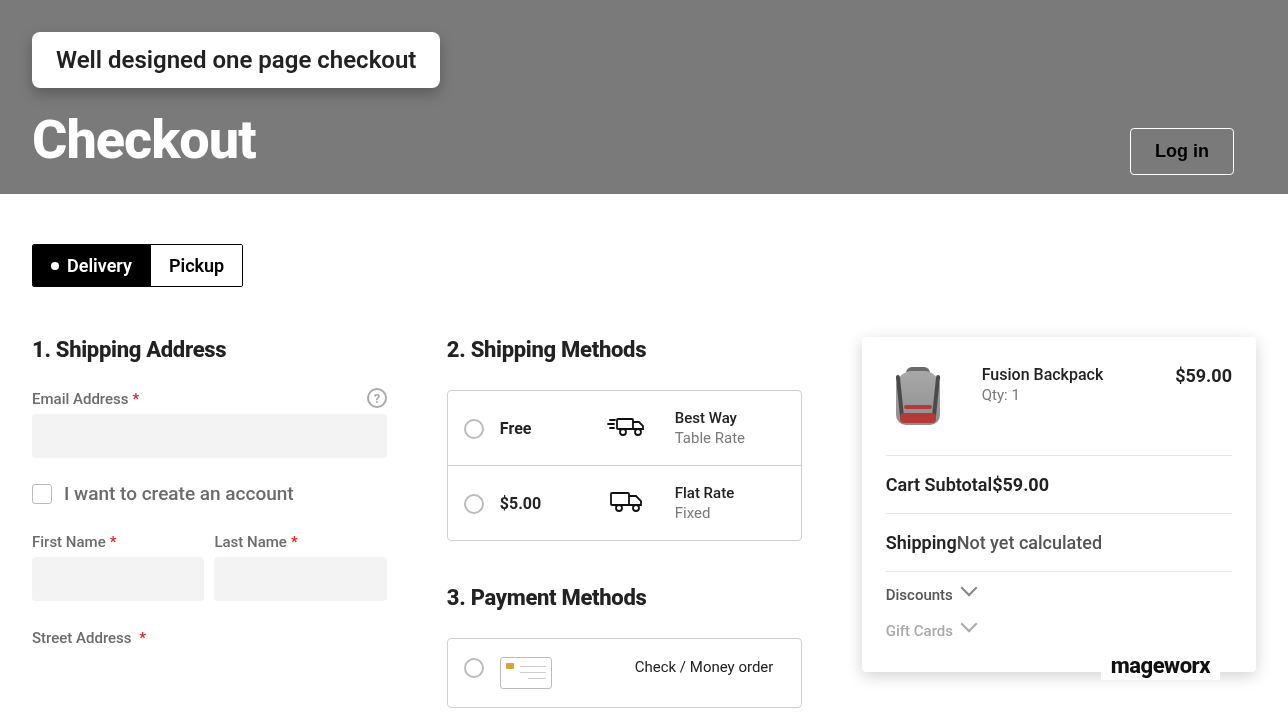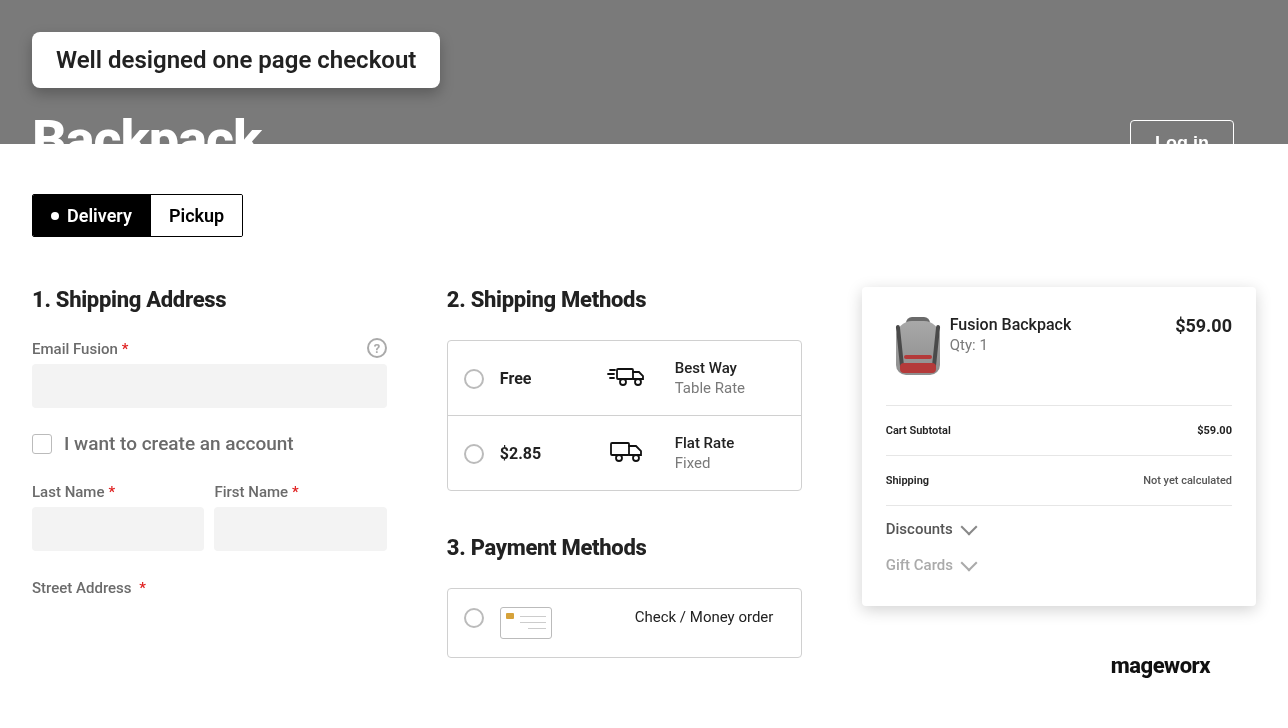--- a/index.html
+++ b/index.html
@@ -8,21 +8,21 @@
     color: #222;
     width: 1288px;
     height: 728px;
     overflow: hidden;
     background: #fff;
   }
 
   
   .header {
     background: #7a7a7a;
-    height: 144px;
+    height: 194px;
     position: relative;
     padding: 32px;
   }
   .badge {
     display: inline-block;
     background: #fff;
     border-radius: 8px;
     padding: 14px 24px;
     font-size: 24px;
     font-weight: 600;
@@ -32,24 +32,24 @@
   .page-title {
     color: #fff;
     font-size: 54px;
     font-weight: 800;
     margin-top: 20px;
     letter-spacing: -1px;
   }
   .login-btn {
     position: absolute;
     right: 54px;
-    top: 120px;
+    top: 128px;
     background: transparent;
     border: 1px solid #fff;
-    color: #ffffff;
+    color: #000000;
     font-size: 18px;
     font-weight: 600;
     padding: 12px 24px;
     border-radius: 4px;
     cursor: pointer;
   }
 
   
   .main {
     padding: 50px 32px 0 32px;
@@ -207,44 +207,44 @@
   .summary-card {
     background: #fff;
     box-shadow: 0 4px 16px rgba(0,0,0,0.18);
     border-radius: 4px;
     padding: 28px 24px;
     position: relative;
   }
   .prod-row {
     display: flex;
     align-items: flex-start;
-    gap: 0;
+    gap: 32px;
     padding-bottom: 26px;
     border-bottom: 1px solid #e6e6e6;
   }
   .prod-img {
     width: 64px; height: 64px;
     position: relative;
   }
   .prod-name { font-size: 16px; font-weight: 500; }
   .prod-qty { font-size: 15px; color: #7a7a7a; margin-top: 2px; }
   .prod-price { margin-left: auto; font-size: 18px; font-weight: 700; }
 
   .sum-row {
-    display: flex; justify-content: space-between;
+    display: flex; 
     padding: 18px 0;
     border-bottom: 1px solid #e6e6e6;
-    font-size: 11px;
+    font-size: 18px;
   }
   .sum-label { font-weight: 600; }
   .sum-value { font-weight: 700; }
   .sum-value.muted { font-weight: 500; color: #555; }
 
   .acc-row {
-    display: flex; align-items: center; gap: 10px;
+    display: flex; gap: 10px;
     padding: 14px 0 4px 0;
     font-size: 15px;
     font-weight: 500;
     color: #555;
     cursor: pointer;
   }
   .chev {
     width: 12px; height: 12px;
     border-right: 2px solid #888;
     border-bottom: 2px solid #888;
@@ -287,21 +287,21 @@
   .bp-accent2 {
     position: absolute; bottom: 20px; left: 18px; right: 18px; height: 4px;
     background: #b43a3a; border-radius: 2px;
   }
 </style>
 </head>
 <body>
 
 <div class="header">
   <div class="badge">Well designed one page checkout</div>
-  <h1 class="page-title">Backpack</h1>
+  <h1 class="page-title">Checkout</h1>
   <button class="login-btn">Log in</button>
 </div>
 
 <div class="main">
 
   <div class="tabs">
     <div class="tab active">
       <span class="dot"></span>
       <span>Delivery</span>
     </div>
@@ -310,41 +310,41 @@
     </div>
   </div>
 
   <div class="columns">
 
     <div class="col-ship-addr">
       <h2>1. Shipping Address</h2>
 
       <div class="email-row">
         <label class="field-label">
-          <span>Email Fusion</span><span class="req">*</span>
+          <span>Email Address</span><span class="req">*</span>
         </label>
         <span class="help-icon">?</span>
         <input class="text-input" type="text" style="">
       </div>
 
       <div class="checkbox-row">
         <div class="checkbox"></div>
         <span class="checkbox-label">I want to create an account</span>
       </div>
 
       <div class="name-row">
         <div class="name-col">
           <label class="field-label">
-            <span>Last Name</span><span class="req">*</span>
+            <span>First Name</span><span class="req">*</span>
           </label>
           <input class="text-input" type="text" style="">
         </div>
         <div class="name-col">
           <label class="field-label">
-            <span>First Name</span><span class="req">*</span>
+            <span>Last Name</span><span class="req">*</span>
           </label>
           <input class="text-input" type="text" style="">
         </div>
       </div>
 
       <div>
         <label class="field-label">
           <span>Street Address</span><span class="req"> *</span>
         </label>
       </div>
@@ -369,21 +369,21 @@
             </svg>
           </div>
           <div class="opt-text">
             <div class="opt-title">Best Way</div>
             <div class="opt-sub">Table Rate</div>
           </div>
         </div>
 
         <div class="option">
           <div class="radio"></div>
-          <div class="opt-price">$2.85</div>
+          <div class="opt-price">$5.00</div>
           <div class="opt-icon">
             <svg width="40" height="26" viewBox="0 0 40 26">
               <g stroke="#111" stroke-width="1.8" fill="none" stroke-linecap="round">
                 <rect x="4" y="5" width="18" height="12" rx="1"></rect>
                 <path d="M22 8 h7 l5 5 v4 h-12"></path>
                 <circle cx="12" cy="20" r="3"></circle>
                 <circle cx="29" cy="20" r="3"></circle>
               </g>
             </svg>
           </div>

